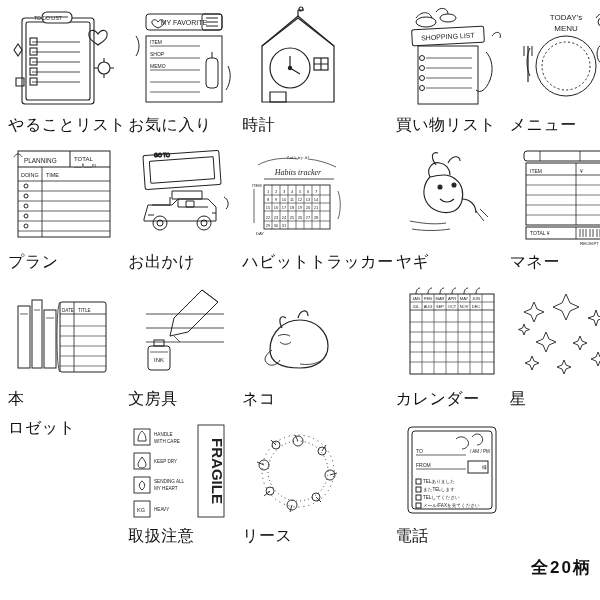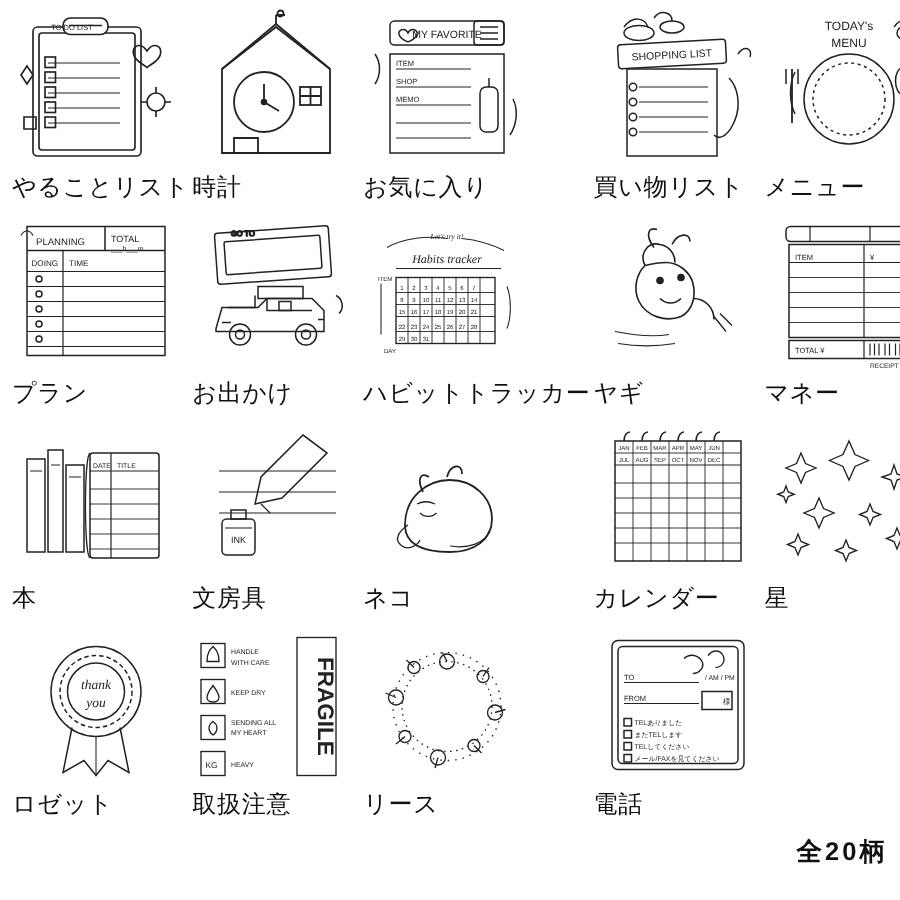--- a/index.html
+++ b/index.html
@@ -82,59 +82,59 @@
           <text x="40" y="14" class="tiny3" fill="#222" text-anchor="middle" font-family="Liberation Sans, sans-serif">TO DO LIST</text>
           <text x="50" y="14" class="tiny3" fill="#222" text-anchor="middle" font-family="Liberation Sans, sans-serif"></text>
         </svg>
       </div>
       <div class="caption">やることリスト</div>
     </div>
 
     <div class="cell">
       <div class="art">
         <svg viewBox="0 0 112 108">
+          <g fill="none" stroke="#222" stroke-width="1">
+            <rect x="18" y="8" width="76" height="16" rx="3"></rect>
+            <path d="M30 16c2-4 7-2 6 1-1 3-4 4-6 5-2-1-5-2-6-5-1-3 4-5 6-1z"></path>
+            <rect x="74" y="8" width="20" height="16" rx="2"></rect>
+            <path d="M78 12h12M78 16h12M78 20h12"></path>
+            <rect x="18" y="30" width="76" height="66"></rect>
+            <path d="M22 40h50M22 52h50M22 64h50M22 76h50M22 86h50" stroke-width="0.7"></path>
+            <rect x="78" y="52" width="12" height="30" rx="4"></rect>
+            <path d="M84 52v-6"></path>
+            <path d="M8 30c4 6 4 14 0 20"></path>
+            <path d="M100 60c4 8 2 18-2 24"></path>
+          </g>
+          <text x="56" y="19" font-size="7" fill="#222" text-anchor="middle" font-family="Liberation Sans, sans-serif">MY FAVORITE</text>
+          <text x="22" y="38" font-size="5" fill="#222" font-family="Liberation Sans, sans-serif">ITEM</text>
+          <text x="22" y="50" font-size="5" fill="#222" font-family="Liberation Sans, sans-serif">SHOP</text>
+          <text x="22" y="62" font-size="5" fill="#222" font-family="Liberation Sans, sans-serif">MEMO</text>
+        </svg>
+      </div>
+      <div class="caption">お気に入り</div>
+    </div>
+
+    <div class="cell">
+      <div class="art">
+        <svg viewBox="0 0 112 108">
           <g fill="none" stroke="#222" stroke-width="1.2">
             <path d="M20 40 L56 10 L92 40 V96 H20 Z"></path>
             <path d="M20 40 L56 12 L92 40"></path>
             <circle cx="48" cy="62" r="20"></circle>
             <circle cx="48" cy="62" r="1.6" fill="#222"></circle>
             <path d="M48 62V50M48 62l10 6"></path>
             <rect x="72" y="52" width="14" height="12"></rect>
             <path d="M79 52v12M72 58h14"></path>
             <path d="M56 10v-6M56 4h6"></path>
             <circle cx="59" cy="3" r="2"></circle>
             <path d="M28 86h16v10H28z"></path>
           </g>
         </svg>
       </div>
       <div class="caption">時計</div>
-    </div>
-
-    <div class="cell">
-      <div class="art">
-        <svg viewBox="0 0 112 108">
-          <g fill="none" stroke="#222" stroke-width="1">
-            <rect x="18" y="8" width="76" height="16" rx="3"></rect>
-            <path d="M30 16c2-4 7-2 6 1-1 3-4 4-6 5-2-1-5-2-6-5-1-3 4-5 6-1z"></path>
-            <rect x="74" y="8" width="20" height="16" rx="2"></rect>
-            <path d="M78 12h12M78 16h12M78 20h12"></path>
-            <rect x="18" y="30" width="76" height="66"></rect>
-            <path d="M22 40h50M22 52h50M22 64h50M22 76h50M22 86h50" stroke-width="0.7"></path>
-            <rect x="78" y="52" width="12" height="30" rx="4"></rect>
-            <path d="M84 52v-6"></path>
-            <path d="M8 30c4 6 4 14 0 20"></path>
-            <path d="M100 60c4 8 2 18-2 24"></path>
-          </g>
-          <text x="56" y="19" font-size="7" fill="#222" text-anchor="middle" font-family="Liberation Sans, sans-serif">MY FAVORITE</text>
-          <text x="22" y="38" font-size="5" fill="#222" font-family="Liberation Sans, sans-serif">ITEM</text>
-          <text x="22" y="50" font-size="5" fill="#222" font-family="Liberation Sans, sans-serif">SHOP</text>
-          <text x="22" y="62" font-size="5" fill="#222" font-family="Liberation Sans, sans-serif">MEMO</text>
-        </svg>
-      </div>
-      <div class="caption">お気に入り</div>
     </div>
 
     <div class="cell">
       <div class="art">
         <svg viewBox="0 0 112 108">
           <g fill="none" stroke="#222" stroke-width="1">
             <path d="M20 12c6-8 14-6 16 0M40 6c4-6 12-4 12 2"></path>
             <ellipse cx="30" cy="16" rx="10" ry="5"></ellipse>
             <ellipse cx="52" cy="12" rx="8" ry="4"></ellipse>
             <rect x="16" y="22" width="72" height="16" rx="2" transform="rotate(-3 52 30)"></rect>
@@ -422,33 +422,20 @@
             <path d="M88 72l2 5 5 2-5 2-2 5-2-5-5-2 5-2z"></path>
             <path d="M14 44l1.5 4 4 1.5-4 1.5-1.5 4-1.5-4-4-1.5 4-1.5z"></path>
             <path d="M98 50l1.5 4 4 1.5-4 1.5-1.5 4-1.5-4-4-1.5 4-1.5z"></path>
           </g>
         </svg>
       </div>
       <div class="caption">星</div>
     </div>
 
     <div class="cell">
-      <div class="art">
-        <svg viewBox="0 0 112 108">
-          <g fill="none" stroke="#222" stroke-width="1">
-            <circle cx="56" cy="44" r="30"></circle>
-            <circle cx="56" cy="44" r="24" stroke-dasharray="3 2"></circle>
-            <circle cx="56" cy="44" r="19"></circle>
-            <path d="M40 68 L34 98 L48 90 L56 100 L64 90 L78 98 L72 68"></path>
-            <path d="M56 74v26" stroke-width="0.7"></path>
-          </g>
-          <text x="56" y="42" font-size="9" fill="#222" text-anchor="middle" font-family="Liberation Serif, serif" font-style="italic">thank</text>
-          <text x="56" y="54" font-size="9" fill="#222" text-anchor="middle" font-family="Liberation Serif, serif" font-style="italic">you</text>
-        </svg>
-      </div>
       <div class="caption">ロゼット</div>
     </div>
 
     <div class="cell">
       <div class="art">
         <svg viewBox="0 0 112 108">
           <g fill="none" stroke="#222" stroke-width="0.9">
             <rect x="6" y="12" width="16" height="16"></rect>
             <path d="M10 24c0-6 2-8 4-10 2 2 4 4 4 10z"></path>
             <rect x="6" y="36" width="16" height="16"></rect>

